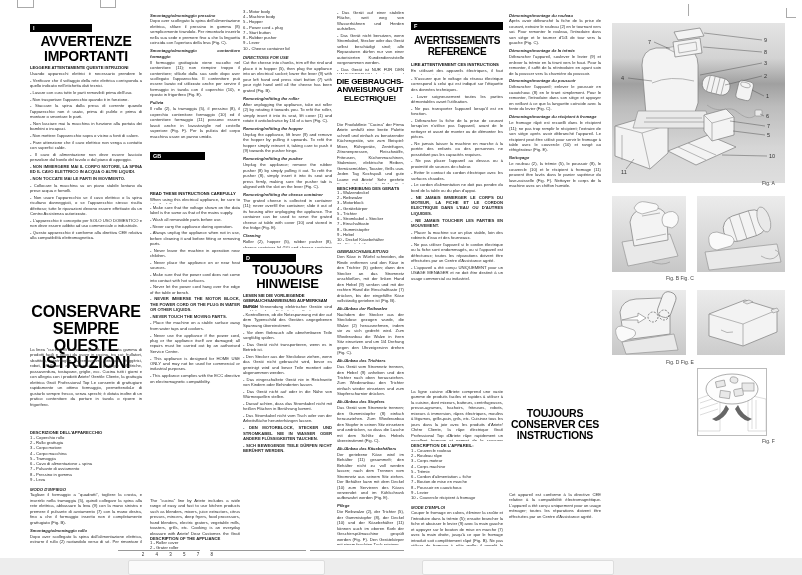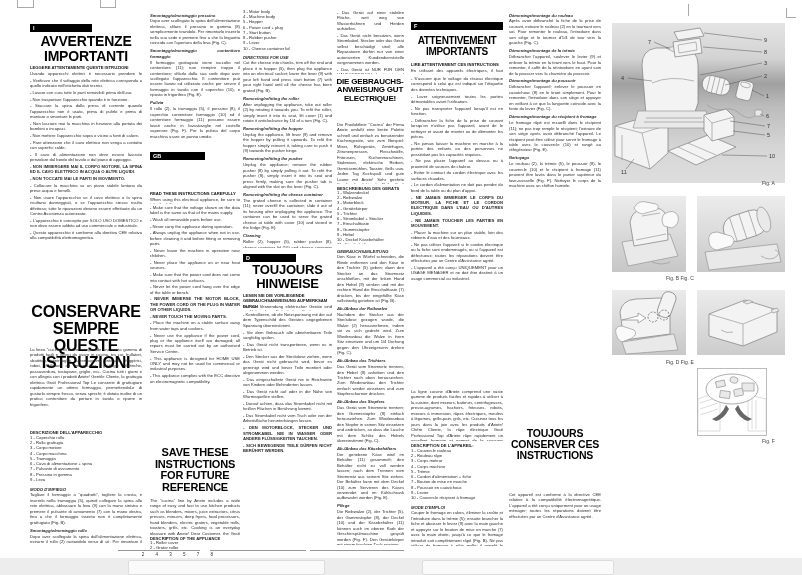--- a/index.html
+++ b/index.html
@@ -114,21 +114,20 @@
       <div class="li">- Never place the appliance on or near heat sources.</div>
       <div class="li">- Make sure that the power cord does not come into contact with hot surfaces.</div>
       <div class="li">- Never let the power cord hang over the edge of the table or bench.</div>
       <div class="li b">- NEVER IMMERSE THE MOTOR BLOCK, THE POWER CORD OR THE PLUG IN WATER OR OTHER LIQUIDS.</div>
       <div class="li b">- NEVER TOUCH THE MOVING PARTS.</div>
       <div class="li">- Place the machine on a stable surface away from water taps and cookers.</div>
       <div class="li">- Never use the appliance if the power cord, plug or the appliance itself are damaged; all repairs must be carried out by an authorised Service Centre.</div>
       <div class="li">- This appliance is designed for HOME USE ONLY and may not be used for commercial or industrial purposes.</div>
       <div class="li">- This appliance complies with the ECC directive on electromagnetic compatibility.</div>
     </div>
-  <div class="blk big" style="left:150px;top:447px;width:90px;font-size:11px;">SAVE THESE INSTRUCTIONS FOR FUTURE REFERENCE</div>
   <div class="blk tiny" style="left:150px;top:498px;width:90px;height:37px;">The "cucina" line by Ariete includes a wide range of easy and fast to use kitchen products such as blenders, mixers, juice extractors, citrus presses, mincers, deep fryers, food processors, hand blenders, electric graters, vegetable mills, toasters, grills, etc. Cooking is an everyday pleasure with Ariete! Dear Customer, the Gratì Professional Top electric grater quickly grates top quality cheese and allows you to savour it fresh, without any waste; it also comes with a handy container that you can use to serve the grated cheese or store it in the fridge.</div>
   <div class="blk desc-h" style="left:150px;top:536px;width:90px;">DESCRIPTION OF THE APPLIANCE</div>
   <div class="blk tiny parts" style="left:150px;top:541px;width:90px;height:8px;">
       <div class="li">1 - Roller cover</div>
       <div class="li">2 - Grater roller</div>
     </div>
 
   <div class="blk tiny parts" style="left:243px;top:10px;width:89px;height:40px;">
       <div class="li">3 - Motor body</div>
       <div class="li">4 - Machine body</div>
@@ -224,21 +223,21 @@
         <div class="sec-h">Ab-/Anbau des Käsebehälters</div>
         <div class="sec-p">Der geriebene Käse wird im Behälter (11) gesammelt; den Behälter nicht zu voll werden lassen; nach dem Trennen vom Stromnetz aus seinem Sitz ziehen. Der Behälter kann mit dem Deckel (10) zum Servieren des Käses verwendet und im Kühlschrank aufbewahrt werden (Fig. E).</div>
       </div>
       <div>
         <div class="sec-h">Pflege</div>
         <div class="sec-p">Die Reibwalze (2), der Trichter (5), der Gummistopfer (8), der Deckel (10) und der Käsebehälter (11) können auch im oberen Korb der Geschirrspülmaschine gespült werden (Fig. F). Den Gerätekörper mit einem feuchten Tuch reinigen.</div>
       </div>
     </div>
 
   <div class="blk badge" style="left:411px;top:22px;width:92px;">F</div>
-  <div class="blk big" style="left:411px;top:36px;width:92px;font-size:10px;letter-spacing:-0.35px;">ATTENTIVEMENT IMPORTANTS</div>
+  <div class="blk big" style="left:411px;top:36px;width:92px;font-size:10px;letter-spacing:-0.35px;">AVERTISSEMENTS REFERENCE</div>
   <div class="blk sub" style="left:411px;top:62px;width:92px;">LIRE ATTENTIVEMENT CES INSTRUCTIONS</div>
   <div class="blk tiny" style="left:411px;top:68px;width:92px;height:7px;">En utilisant des appareils électriques, il faut prendre certaines précautions, comme:</div>
   <div class="blk tiny" style="left:411px;top:76px;width:92px;height:310px;">
       <div class="li">- S'assurer que le voltage du réseau électrique correspond à celui qui est indiqué sur l'étiquette des données techniques.</div>
       <div class="li">- Laver soigneusement toutes les parties démontables avant l'utilisation.</div>
       <div class="li">- Ne pas transporter l'appareil lorsqu'il est en fonction.</div>
       <div class="li">- Débrancher la fiche de la prise de courant lorsqu'on n'utilise pas l'appareil, avant de le nettoyer et avant de monter ou de démonter les pièces.</div>
       <div class="li">- Ne jamais laisser la machine en marche à la portée des enfants ou des personnes ne possédant pas les capacités requises.</div>
       <div class="li">- Ne pas placer l'appareil au dessus ou à proximité de sources de chaleur.</div>
       <div class="li">- Eviter le contact du cordon électrique avec les surfaces chaudes.</div>
@@ -285,21 +284,21 @@
       </div>
       <div>
         <div class="sec-h">Démontage/montage du récipient à fromage</div>
         <div class="sec-p">Le fromage râpé est recueilli dans le récipient (11); ne pas trop remplir le récipient; l'extraire de son siège après avoir débranché l'appareil. Le récipient peut être utilisé pour servir le fromage à table avec le couvercle (10) et rangé au réfrigérateur (Fig. E).</div>
       </div>
       <div>
         <div class="sec-h">Nettoyage</div>
         <div class="sec-p">Le rouleau (2), la trémie (5), le poussoir (8), le couvercle (10) et le récipient à fromage (11) peuvent être lavés dans le panier supérieur du lave-vaisselle (Fig. F). Nettoyer le corps de la machine avec un chiffon humide.</div>
       </div>
     </div>
-  <div class="blk big" style="left:509px;top:428px;width:92px;font-size:10.5px;">TOUJOURS CONSERVER CES INSTRUCTIONS</div>
+  <div class="blk big" style="left:509px;top:408px;width:92px;font-size:10.5px;">TOUJOURS CONSERVER CES INSTRUCTIONS</div>
   <div class="blk tiny" style="left:509px;top:492px;width:92px;height:52px;">Cet appareil est conforme à la directive CEE relative à la compatibilité électromagnétique. L'appareil a été conçu uniquement pour un usage ménager; toutes les réparations doivent être effectuées par un Centre d'Assistance agréé.</div>
 
   <div class="rule" style="left:118px;top:550px;width:82px;"></div>
   <div class="rule" style="left:210px;top:550px;width:96px;"></div>
   <div class="rule" style="left:310px;top:550px;width:94px;"></div>
   <div class="footer-code" style="left:130px;top:552px;width:100px;">2 4 3 5 7 8</div>
 
   <div class="panel" style="left:612px;top:23px;width:173px;height:160px;">
     <svg width="173" height="160" viewBox="0 0 173 160">
       <defs>

